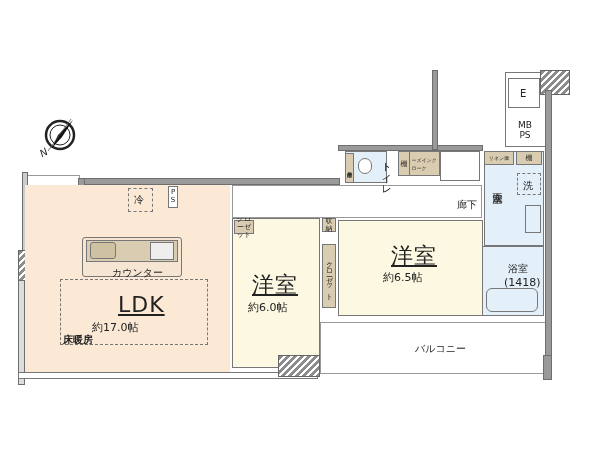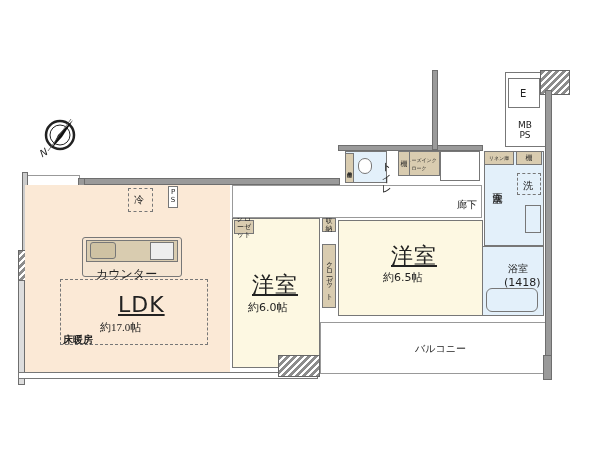--- a/index.html
+++ b/index.html
@@ -49,25 +49,25 @@
 
 <div class="dotted" style="left:128px;top:188px;width:25px;height:24px;"></div>
 <span class="label sm" style="left:134px;top:193px;">冷</span>
 <div class="thin" style="left:168px;top:186px;width:10px;height:22px;"></div>
 <span class="label xs vert" style="left:169px;top:188px;">PS</span>
 
 <div class="thin" style="left:82px;top:237px;width:100px;height:40px;background:#f5e5d2;border-radius:3px;"></div>
 <div class="storage" style="left:86px;top:240px;width:92px;height:22px;background:#d9ccb0;"></div>
 <div class="thin" style="left:90px;top:242px;width:26px;height:17px;background:#cfc2a3;border-radius:3px;"></div>
 <div class="thin" style="left:150px;top:242px;width:24px;height:18px;background:#eee;"></div>
-<span class="label" style="left:96px;top:266px;font-size:12px;">カウンター</span>
+<span class="label" style="left:112px;top:266px;font-size:10px;">カウンター</span>
 
 <div class="dotted" style="left:60px;top:279px;width:148px;height:66px;"></div>
 <span class="label big" style="left:118px;top:292px;">LDK</span>
-<span class="label mid" style="left:100px;top:320px;font-family:Liberation Serif, serif;">約17.0帖</span>
+<span class="label mid" style="left:92px;top:320px;">約17.0帖</span>
 <span class="label" style="left:63px;top:333px;font-size:10px;font-weight:bold;">床暖房</span>
 
 <div class="thin" style="left:18px;top:372px;width:300px;height:7px;background:#fff;"></div>
 
 <div class="room yoshitsu" style="left:232px;top:218px;width:88px;height:150px;"></div>
 <div class="storage xs" style="left:234px;top:220px;width:20px;height:14px;">
     <span>クローゼット</span>
   </div>
 <span class="label big" style="left:252px;top:270px;">洋室</span>
 <span class="label mid" style="left:248px;top:300px;">約6.0帖</span>

